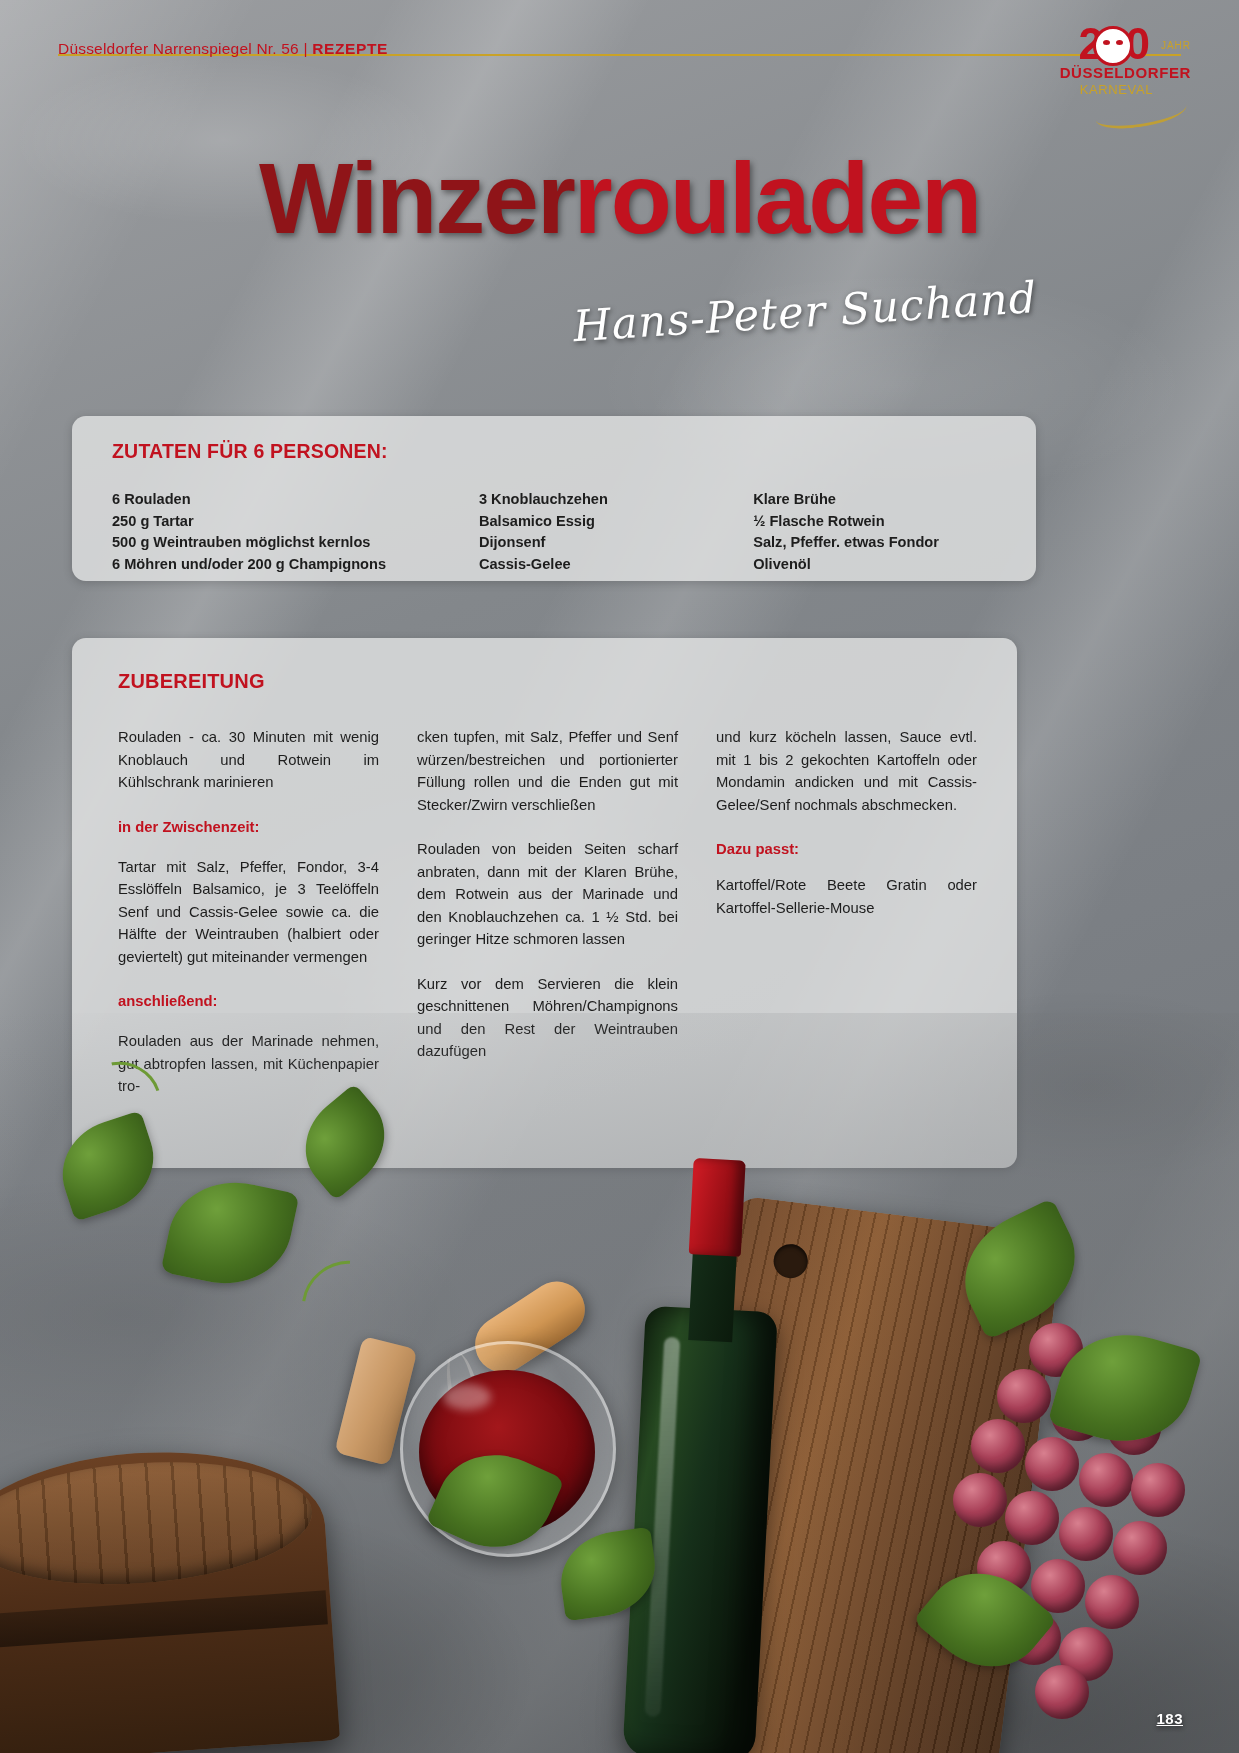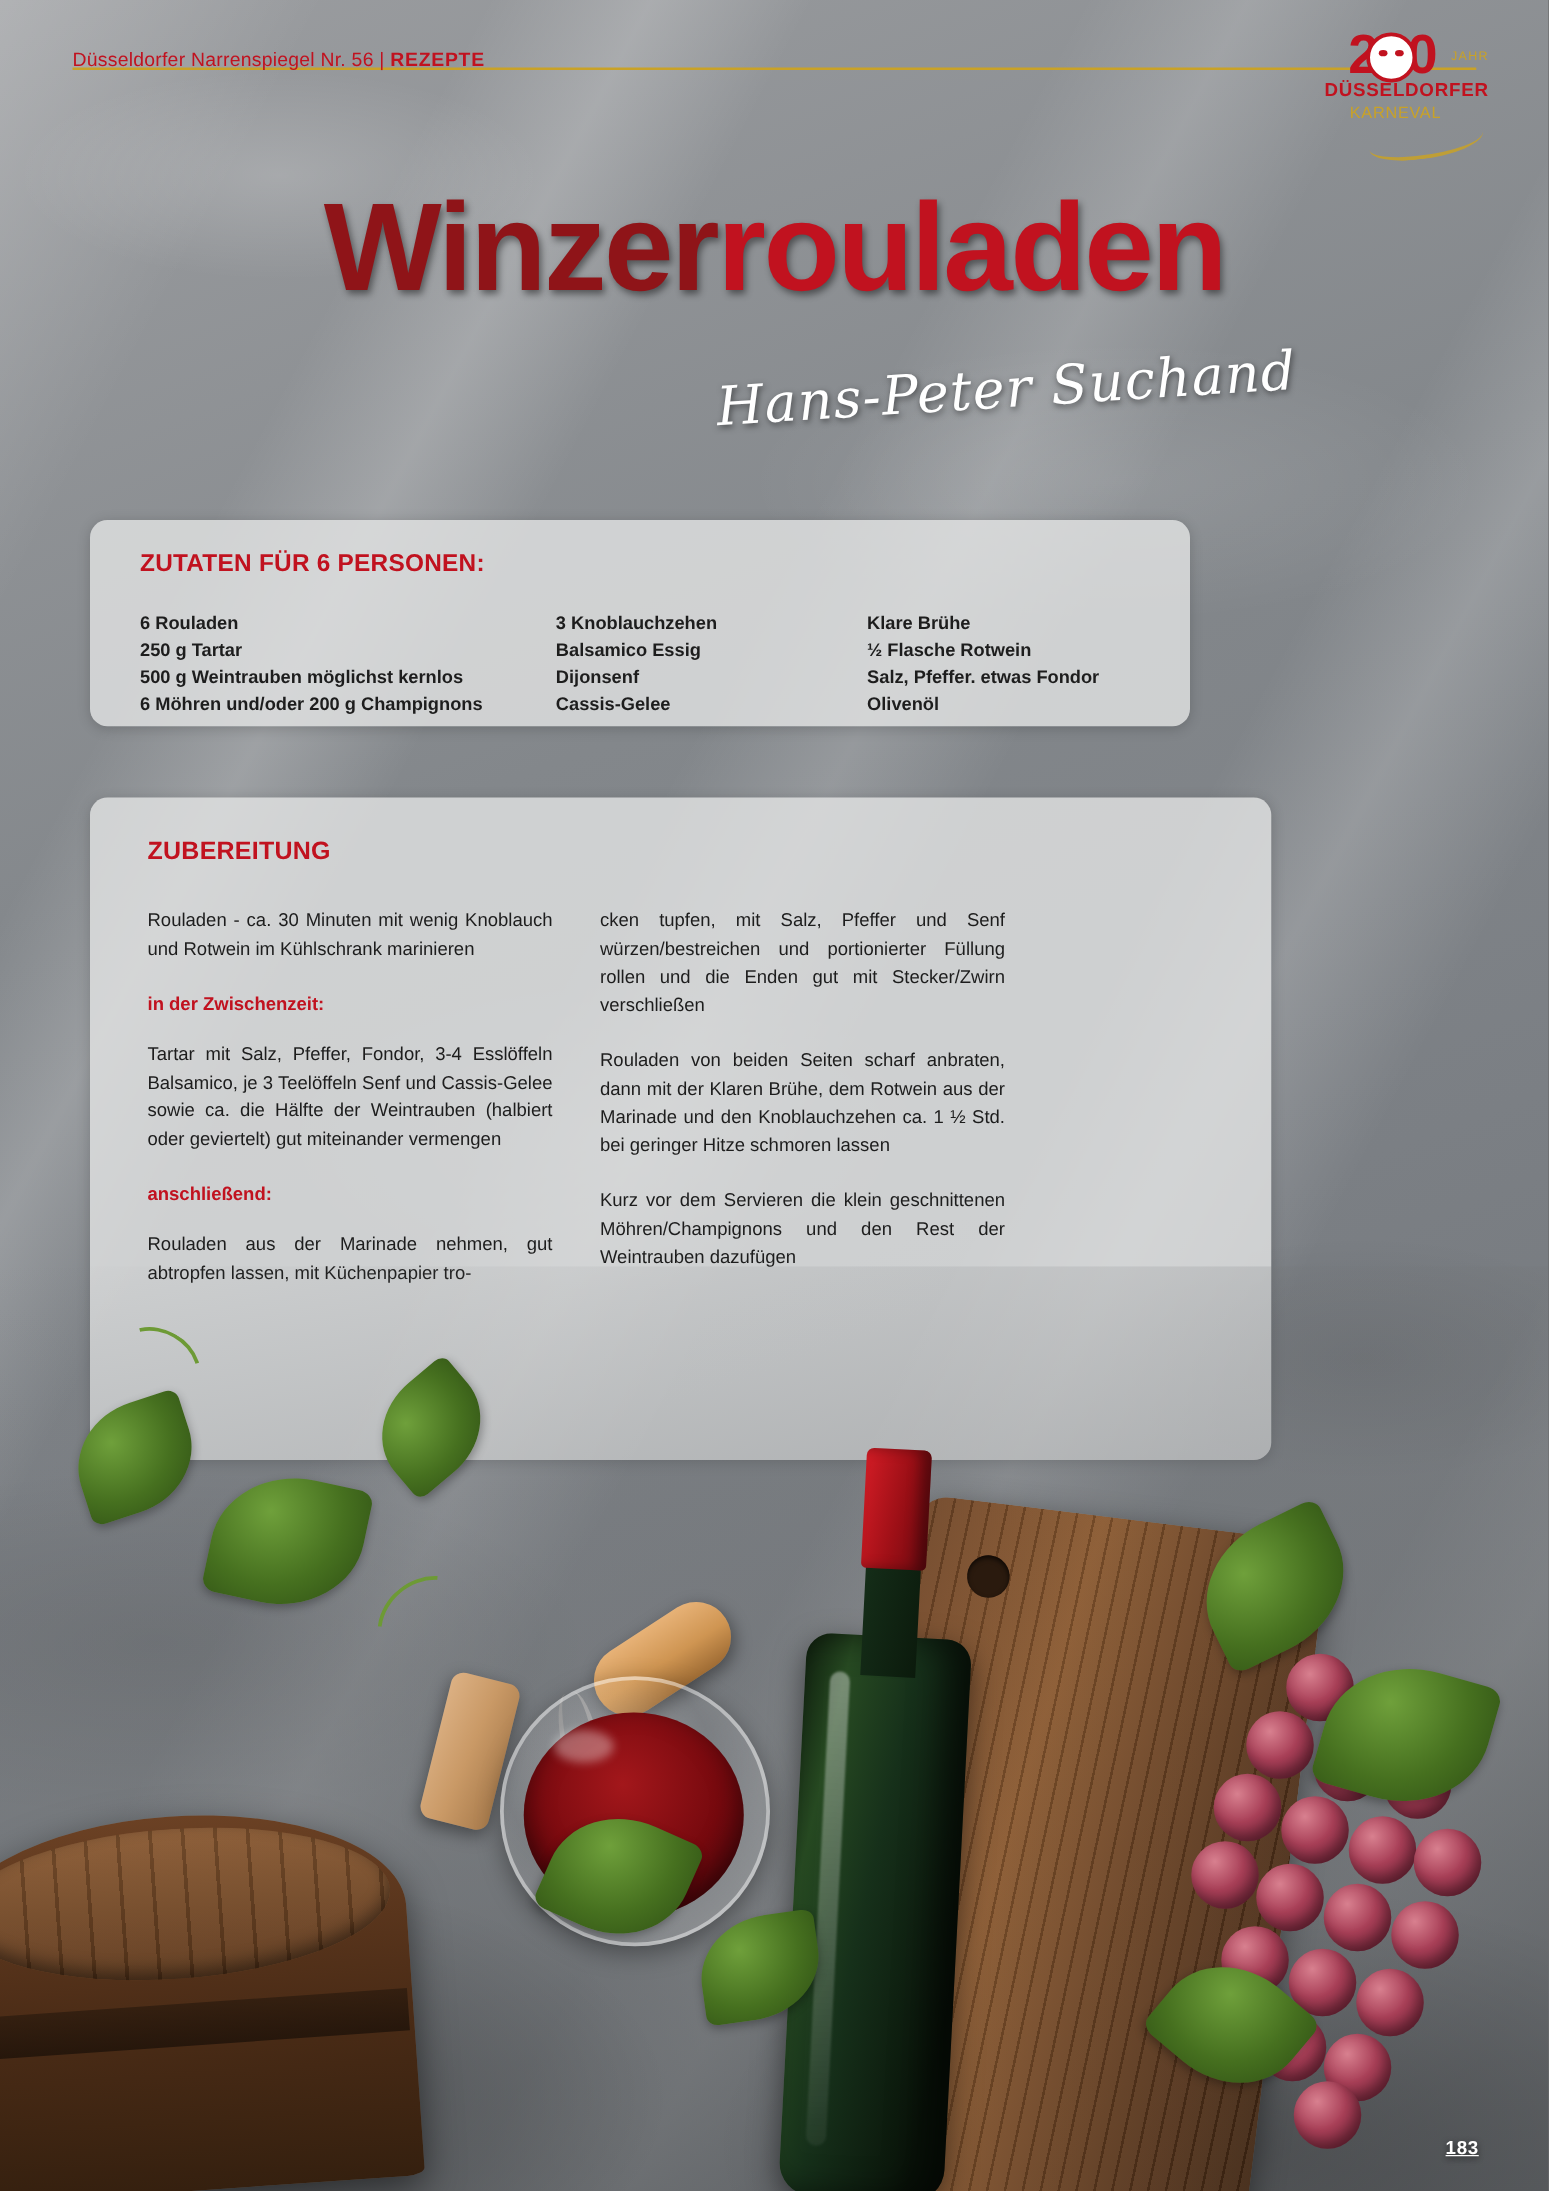--- a/index.html
+++ b/index.html
@@ -185,21 +185,21 @@
   
   .panel {
     position: absolute;
     background: rgba(226,227,228,0.80);
     border-radius: 14px;
     box-shadow: 0 2px 10px rgba(0,0,0,0.18);
   }
   .panel-ingredients {
     left: 72px;
     top: 416px;
-    width: 880px;
+    width: 964px;
     height: 165px;
   }
   .panel-prep {
     left: 72px;
     top: 638px;
     width: 945px;
     height: 530px;
   }
 
   .sec-heading {
@@ -579,20 +579,25 @@
         <div class="sub-red">anschließend:</div>
         <p class="last">Rouladen aus der Marinade nehmen, gut abtropfen lassen, mit Küchenpapier tro-</p>
       </div>
 
       <div class="prep-col">
         <p>cken tupfen, mit Salz, Pfeffer und Senf würzen/bestreichen und portionierter Füllung rollen und die Enden gut mit Stecker/Zwirn verschließen</p>
         <p>Rouladen von beiden Seiten scharf anbraten, dann mit der Klaren Brühe, dem Rotwein aus der Marinade und den Knoblauchzehen ca. 1 ½ Std. bei geringer Hitze schmoren lassen</p>
         <p class="last">Kurz vor dem Servieren die klein geschnittenen Möhren/Champignons und den Rest der Weintrauben dazufügen</p>
       </div>
 
+      <div class="prep-col">
+        <p>und kurz köcheln lassen, Sauce evtl. mit 1 bis 2 gekochten Kartoffeln oder Mondamin andicken und mit Cassis-Gelee/Senf nochmals abschmecken.</p>
+        <div class="sub-red tight">Dazu passt:</div>
+        <p class="last">Kartoffel/Rote Beete Gratin oder Kartoffel-Sellerie-Mouse</p>
+      </div>
 
     </div>
   </div>
 
   <div class="photo">
     <div class="photo-bg"></div>
 
     <div class="board">
       <div class="board-hole"></div>
     </div>

